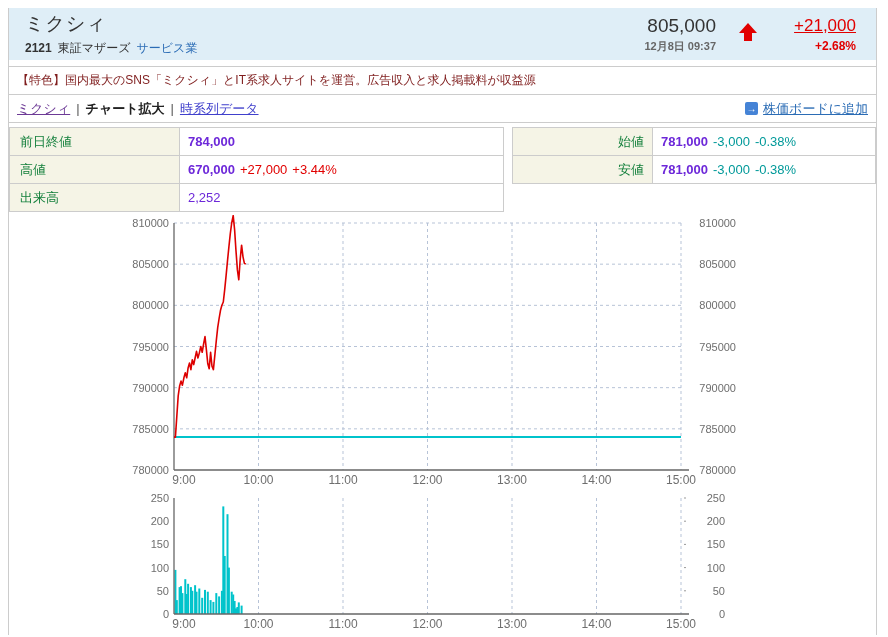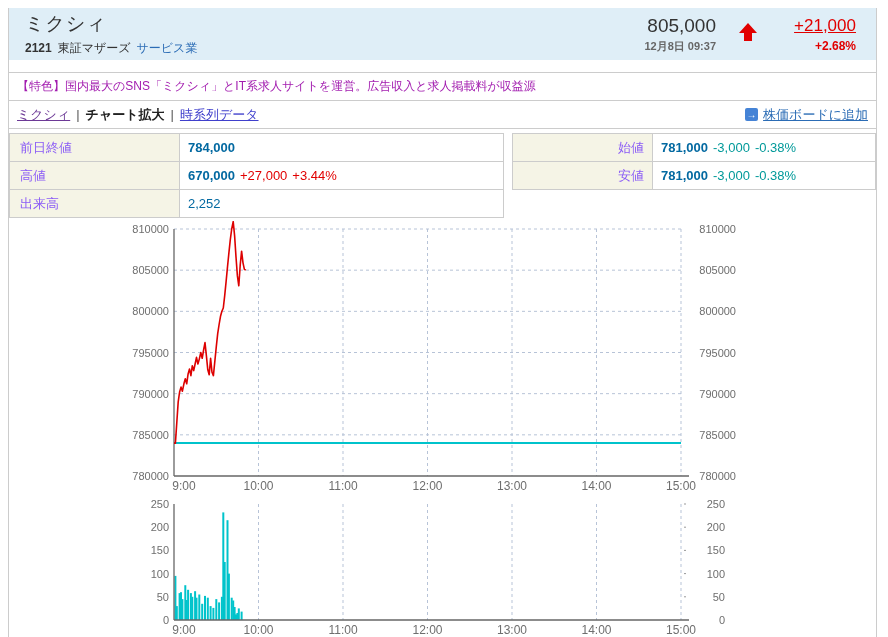--- a/index.html
+++ b/index.html
@@ -13,40 +13,40 @@
   .stock-meta a{color:#2b6cb5;text-decoration:none;margin-left:6px;cursor:pointer;}
   .header-right{display:flex;align-items:center;}
   .price-block{text-align:right;}
   .price{font-size:19px;color:#333;}
   .datetime{font-size:11px;font-weight:bold;color:#666;margin-top:2px;}
   .arrow-wrap{margin:0 18px 0 22px;}
   .change-block{text-align:right;min-width:80px;}
   .change{font-size:17px;color:#e10000;text-decoration:underline;}
   .change-pct{font-size:12px;font-weight:bold;color:#e10000;margin-top:3px;}
   
-  .feature-row{margin-top:12px;border-top:1px solid #ccc;border-bottom:1px solid #ccc;height:27px;line-height:27px;font-size:12px;color:#a21caf;padding-left:8px;}
+  .feature-row{margin-top:6px;border-top:1px solid #ccc;border-bottom:1px solid #ccc;height:27px;line-height:27px;font-size:12px;color:#7f1d1d;padding-left:8px;}
   
   .tabs-row{height:27px;line-height:27px;border-bottom:1px solid #ccc;font-size:13px;display:flex;justify-content:space-between;padding:0 8px;}
   .tabs-left a{text-decoration:underline;cursor:pointer;}
   .tab-basic{color:#6d3a96;}
   .tab-current{font-weight:bold;color:#222;text-align:center;}
   .tab-series{color:#4040cc;}
   .tab-sep{color:#555;margin:0 6px;}
   .tabs-right{display:flex;align-items:center;}
   .add-icon{display:inline-block;width:13px;height:13px;background:#4583d6;border-radius:2px;color:#fff;font-size:10px;line-height:13px;text-align:center;margin-right:5px;}
   .tabs-right a{color:#2b6cb5;text-decoration:underline;cursor:pointer;}
   
   .tables-row{display:flex;margin-top:4px;align-items:flex-start;}
   table.quote{border-collapse:collapse;font-size:13px;}
   table.quote td{border:1px solid #ccc;height:28px;padding:0 8px;box-sizing:border-box;}
-  table.quote td.lbl{background:#f5f4e6;color:#8b5cf6;width:170px;padding-left:10px;margin-left:44px;}
+  table.quote td.lbl{background:#f5f4e6;color:#15803d;width:170px;padding-left:10px;margin-left:44px;}
   table.qleft{width:495px;margin-right:8px;}
   table.qright{width:364px;}
   table.qright td.lbl{width:140px;text-align:right;}
-  td.val .v{font-weight:bold;color:#0369a1;}
+  td.val .v{font-weight:bold;color:#6d28d9;}
   td.val .v.normal{font-weight:normal;}
   td.val .chg,td.val .pct{margin-left:5px;}
   .up .chg,.up .pct{color:#e10000;}
   .down .chg,.down .pct{color:#009999;}
   
   .chart-region{margin-top:3px;}
   .chart-region svg{display:block;}
 </style>
 </head>
 <body>

